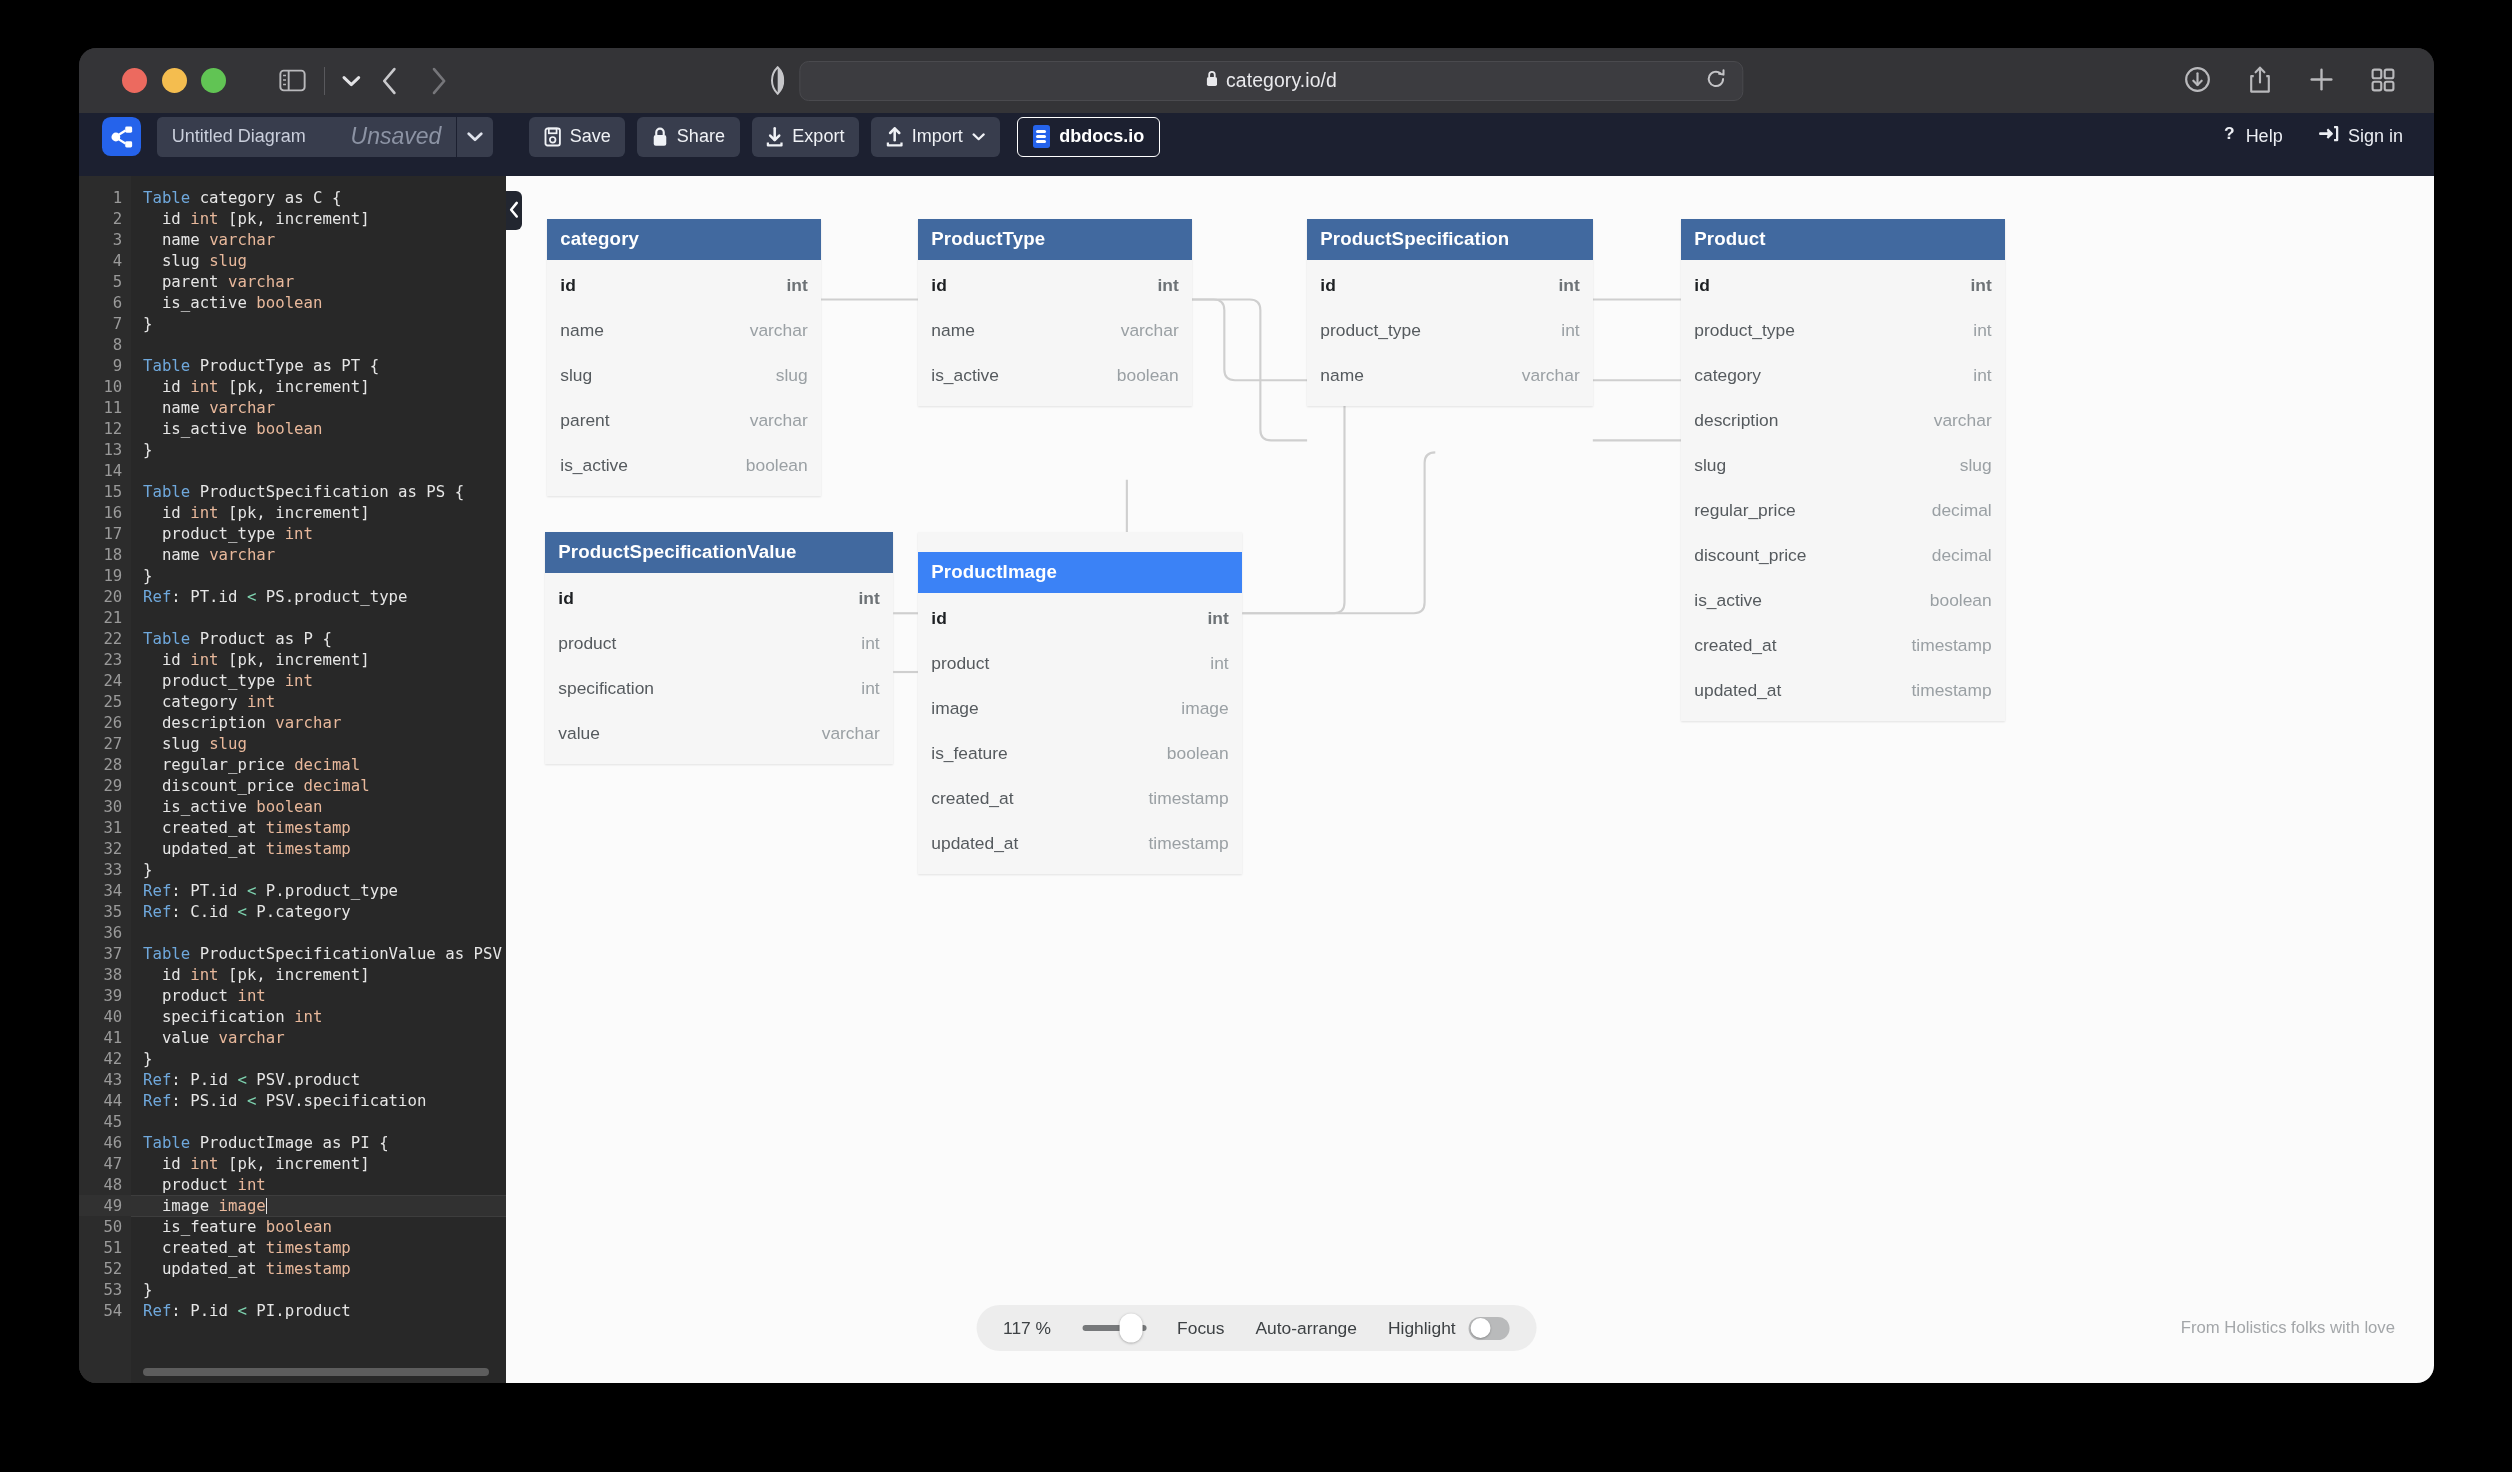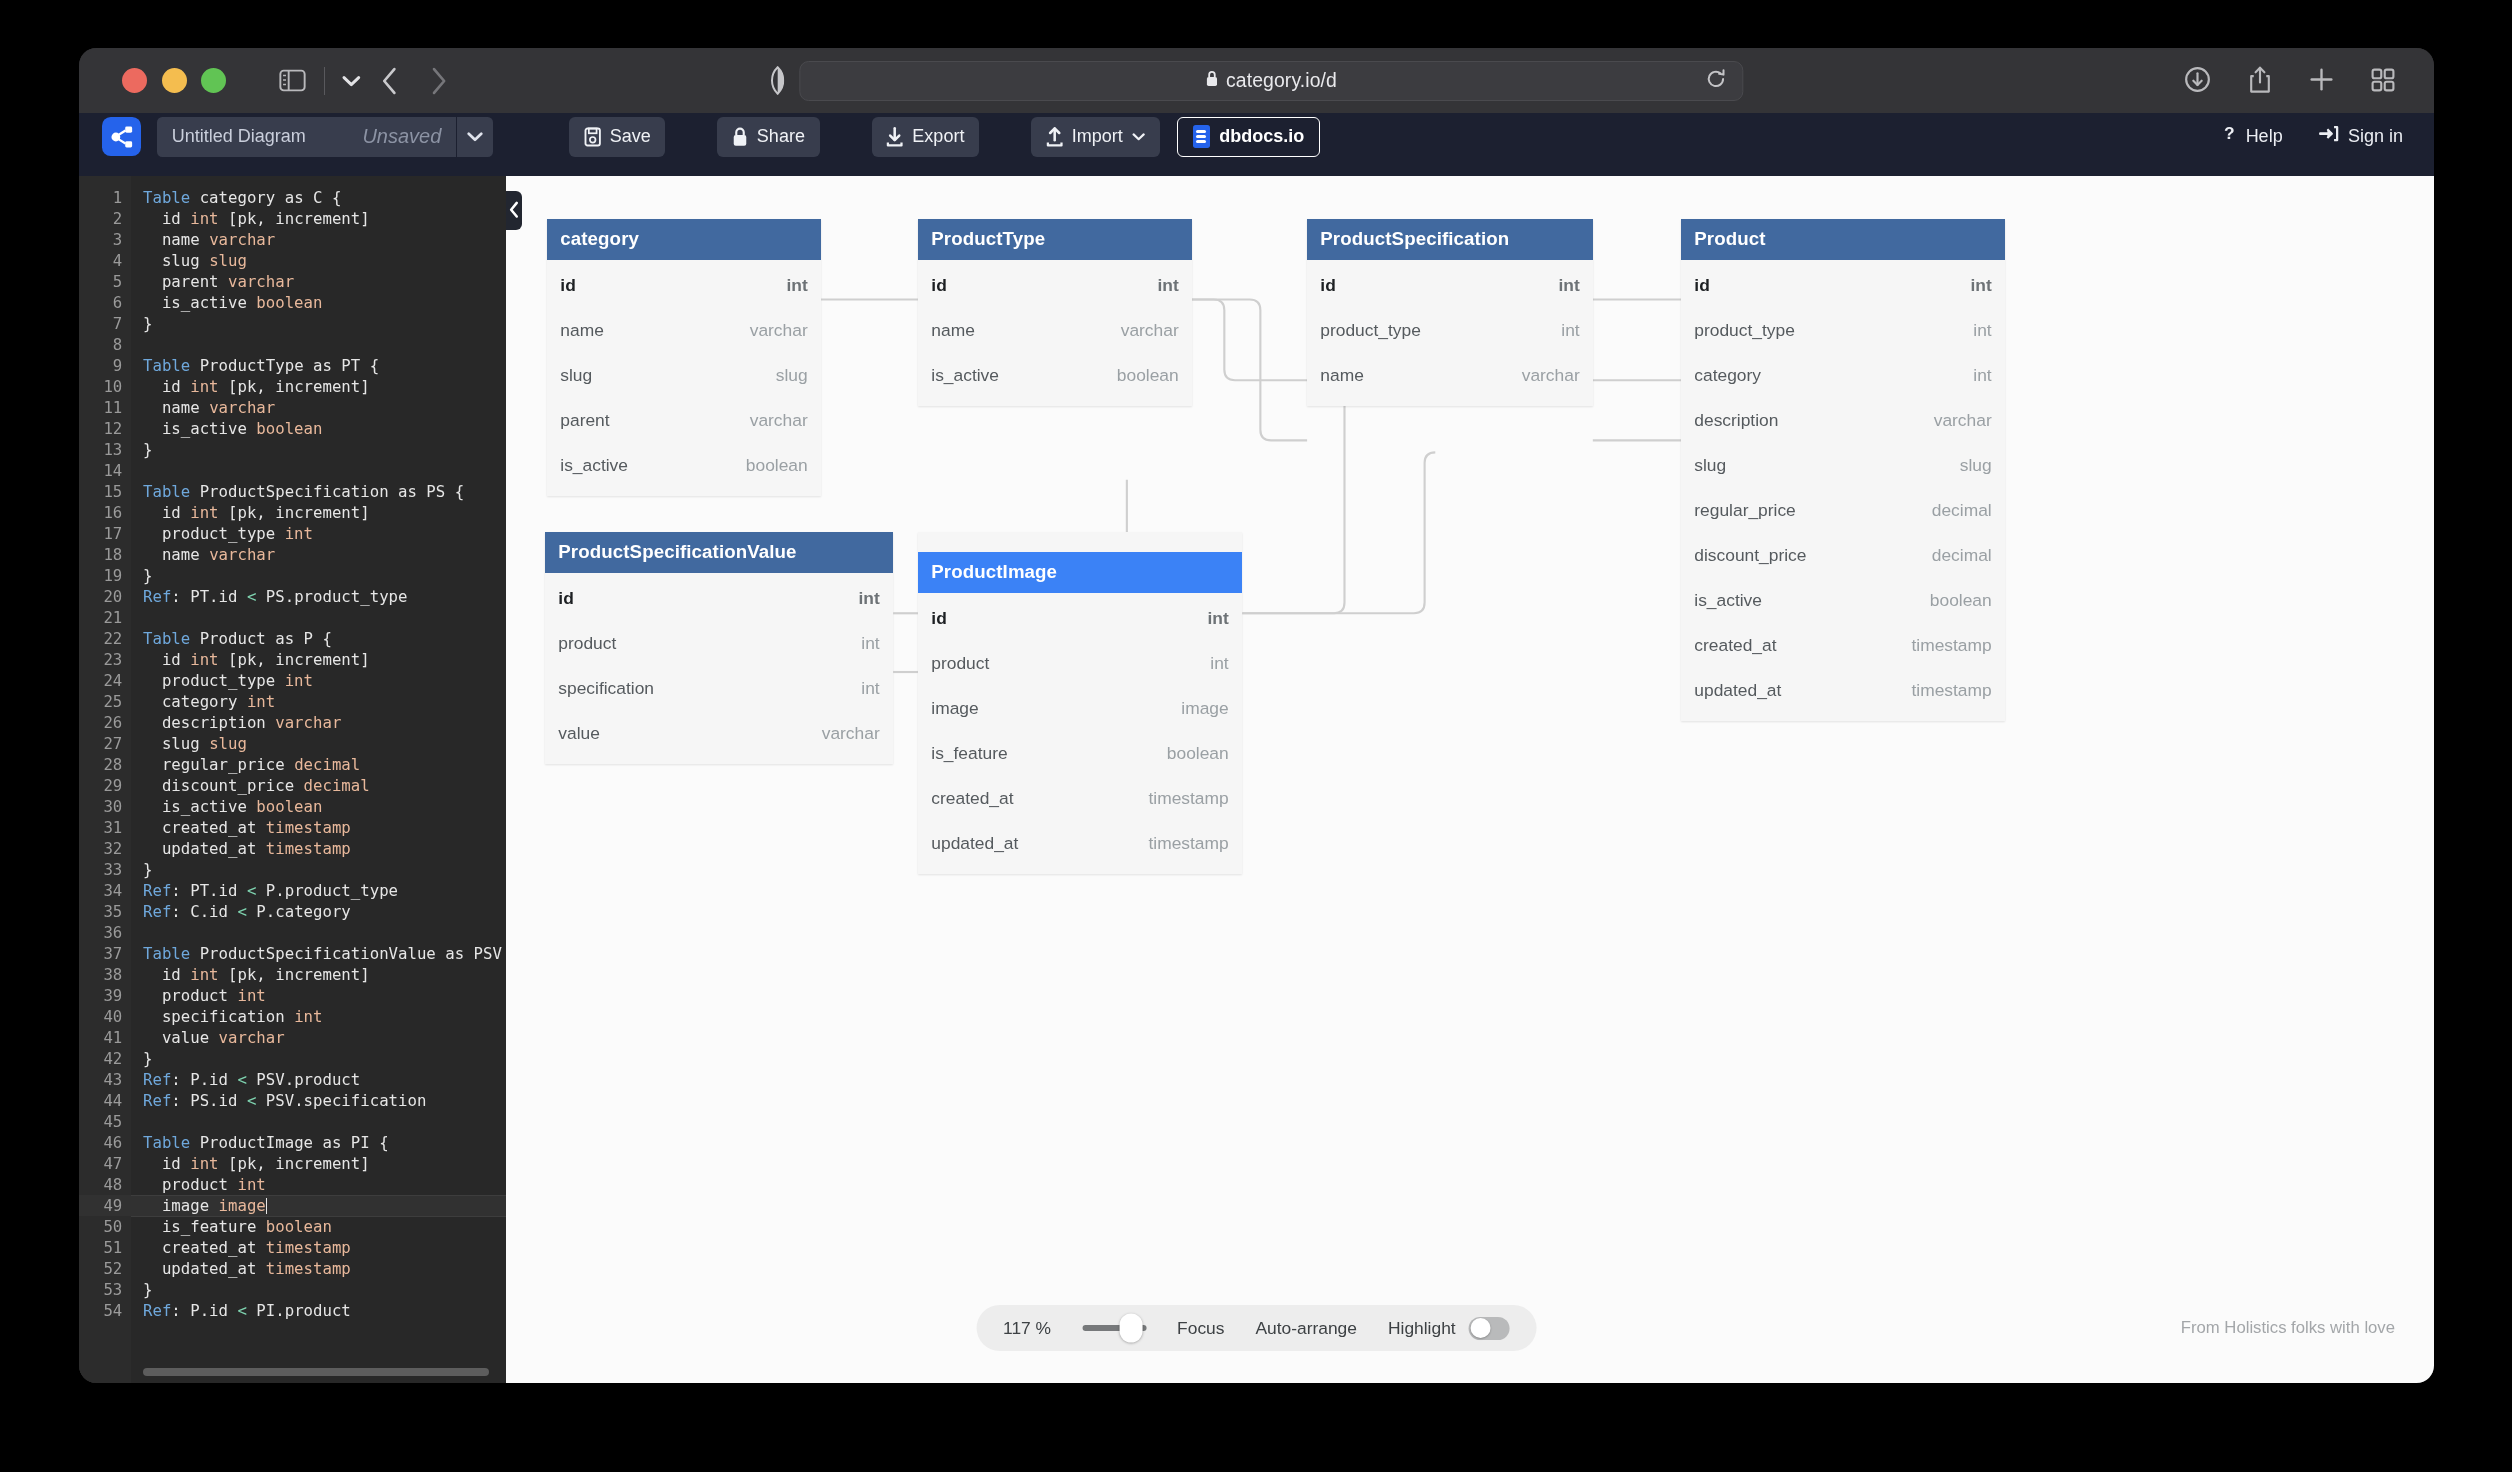--- a/index.html
+++ b/index.html
@@ -91,39 +91,38 @@
     margin-left: 16px; height: 40px;
   }
   #title-field {
     width: 299px;
     background: #383d4d;
     border-radius: 5.3px 0 0 5.3px;
     display: flex; align-items: center; justify-content: space-between;
     padding: 0 14.7px;
   }
   #diagram-name { color: #c9cedb; font-size: 18px; }
-  #diagram-status { color: #8c93a4; font-size: 20px; font-style: italic; }
+  #diagram-status { color: #8c93a4; font-size: 23px; font-style: italic; }
   #title-caret {
     width: 37px;
     background: #383d4d;
     border-left: 1.3px solid #1c2030;
     border-radius: 0 5.3px 5.3px 0;
     display: flex; align-items: center; justify-content: center;
     color: #dfe3ec;
   }
   #toolbar { display: flex; align-items: center; gap: 12px; margin-left: 36px; }
   .tbtn {
     height: 40px;
     background: #383d4d;
     border-radius: 6px;
     display: flex; align-items: center; gap: 8.7px;
     padding: 0 14.7px;
     color: #f0f2f6;
     font-size: 18px;
-    margin-left: 40px;
   }
   .tbtn .ic { display: flex; align-items: center; }
   #dbdocs-btn {
     height: 40px;
     background: #1c2030;
     border: 1.3px solid #ffffff;
     border-radius: 6px;
     display: flex; align-items: center; gap: 9.3px;
     padding: 0 14.7px;
     color: #ffffff;

